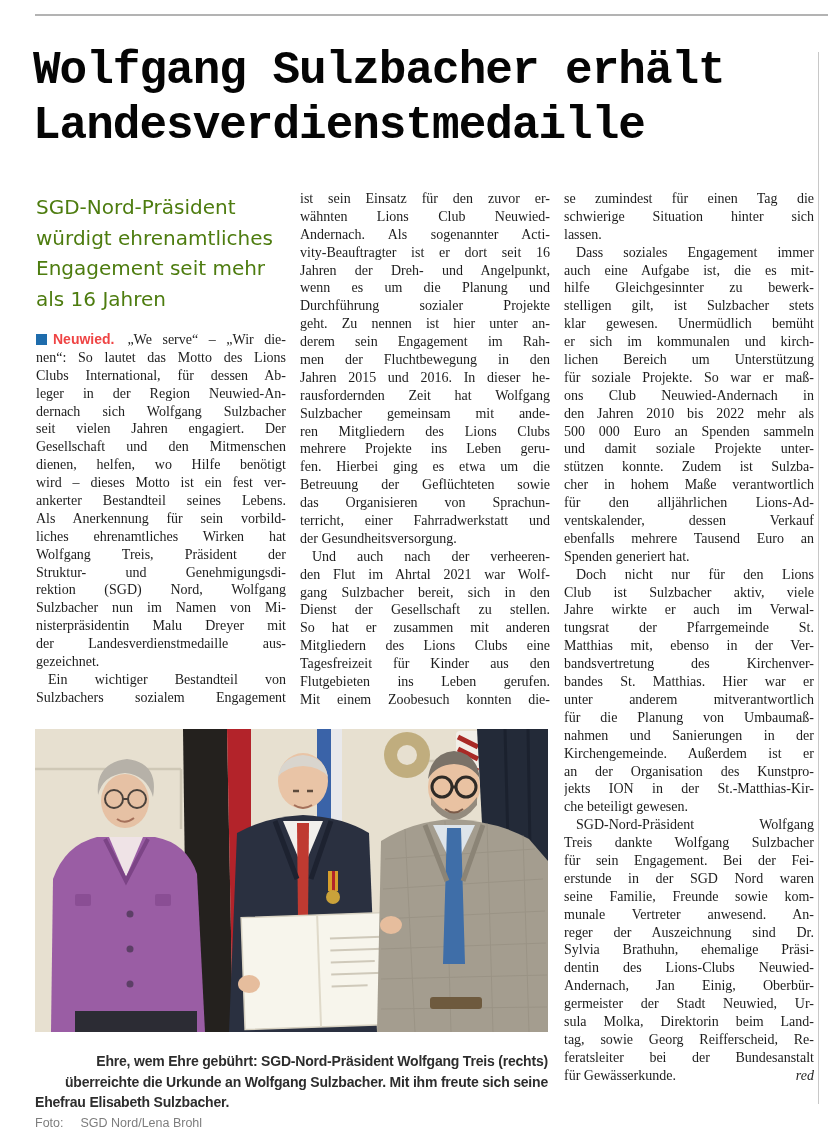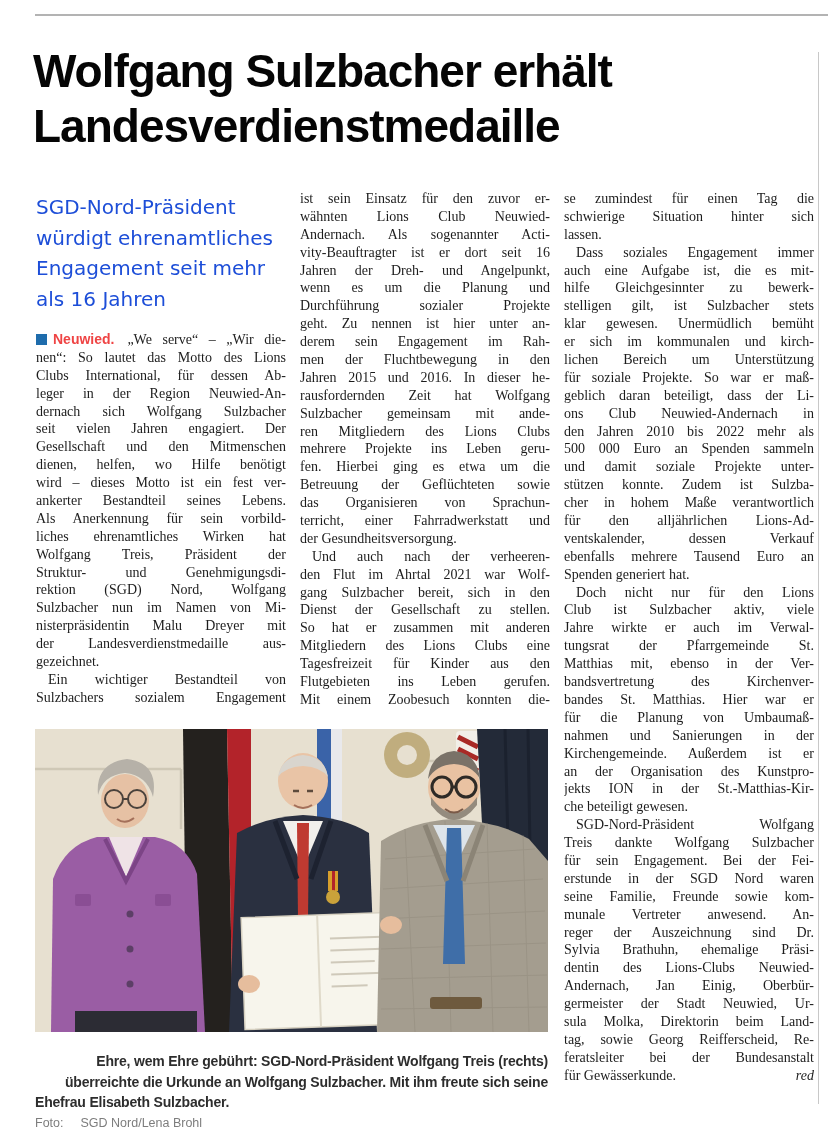--- a/index.html
+++ b/index.html
@@ -4,27 +4,27 @@
 <style>
   html,body{margin:0;padding:0;}
   body{
     width:828px;height:1134px;position:relative;background:#ffffff;
     font-family:"Liberation Serif",serif;color:#1c1c1c;overflow:hidden;
   }
   .top-rule{position:absolute;left:35px;top:14px;width:793px;height:2px;background:#b3b3b3;}
   .right-rule{position:absolute;left:818px;top:52px;width:1px;height:1052px;background:#c8c8c8;}
 
   .headline{position:absolute;left:33px;top:44px;width:780px;
-    font-family:Liberation Sans, sans-serif;font-weight:700;color:#050505;
+    font-family:Liberation Mono, monospace;font-weight:700;color:#050505;
     font-size:46px;line-height:55px;letter-spacing:-1px;white-space:nowrap;}
 
   .content{position:absolute;left:36px;top:190px;width:778px;display:flex;gap:14px;}
   .col{width:250px;flex:0 0 250px;}
 
-  .subhead{font-family:"DejaVu Sans","Liberation Sans",sans-serif;color:#1d4ed8;
+  .subhead{font-family:"DejaVu Sans","Liberation Sans",sans-serif;color:#4d7c0f;
     font-size:20px;line-height:30.5px;margin:2px 0 17px 0;}
   .subhead div{white-space:nowrap;}
 
   .bl{font-size:14px;line-height:17.9px;height:17.9px;overflow:hidden;
     text-align:justify;text-align-last:justify;}
   .bl.end{text-align-last:left;}
   .bl.ind{text-indent:12px;}
   .bl .bullet{display:inline-block;width:11px;height:11px;margin-right:6px;
     position:relative;top:1px;}
   .bl .loc{font-family:"Liberation Sans",sans-serif;font-weight:bold;
@@ -125,38 +125,38 @@
         <div class="bl">schwierige Situation hinter sich</div>
         <div class="bl end">lassen.</div>
         <div class="bl ind">Dass soziales Engagement immer</div>
         <div class="bl">auch eine Aufgabe ist, die es mit-</div>
         <div class="bl">hilfe Gleichgesinnter zu bewerk-</div>
         <div class="bl">stelligen gilt, ist Sulzbacher stets</div>
         <div class="bl">klar gewesen. Unermüdlich bemüht</div>
         <div class="bl">er sich im kommunalen und kirch-</div>
         <div class="bl">lichen Bereich um Unterstützung</div>
         <div class="bl">für soziale Projekte. So war er maß-</div>
-        <div class="bl">geblich daran beteiligt, dass der Li-</div>
         <div class="bl">ons Club Neuwied-Andernach in</div>
         <div class="bl">den Jahren 2010 bis 2022 mehr als</div>
         <div class="bl">500 000 Euro an Spenden sammeln</div>
         <div class="bl">und damit soziale Projekte unter-</div>
         <div class="bl">stützen konnte. Zudem ist Sulzba-</div>
         <div class="bl">cher in hohem Maße verantwortlich</div>
         <div class="bl">für den alljährlichen Lions-Ad-</div>
         <div class="bl">ventskalender, dessen Verkauf</div>
         <div class="bl">ebenfalls mehrere Tausend Euro an</div>
         <div class="bl end">Spenden generiert hat.</div>
         <div class="bl ind">Doch nicht nur für den Lions</div>
         <div class="bl">Club ist Sulzbacher aktiv, viele</div>
         <div class="bl">Jahre wirkte er auch im Verwal-</div>
         <div class="bl">tungsrat der Pfarrgemeinde St.</div>
         <div class="bl">Matthias mit, ebenso in der Ver-</div>
         <div class="bl">bandsvertretung des Kirchenver-</div>
         <div class="bl">bandes St. Matthias. Hier war er</div>
+        <div class="bl">unter anderem mitverantwortlich</div>
         <div class="bl">für die Planung von Umbaumaß-</div>
         <div class="bl">nahmen und Sanierungen in der</div>
         <div class="bl">Kirchengemeinde. Außerdem ist er</div>
         <div class="bl">an der Organisation des Kunstpro-</div>
         <div class="bl">jekts ION in der St.-Matthias-Kir-</div>
         <div class="bl end">che beteiligt gewesen.</div>
         <div class="bl ind">SGD-Nord-Präsident Wolfgang</div>
         <div class="bl">Treis dankte Wolfgang Sulzbacher</div>
         <div class="bl">für sein Engagement. Bei der Fei-</div>
         <div class="bl">erstunde in der SGD Nord waren</div>

